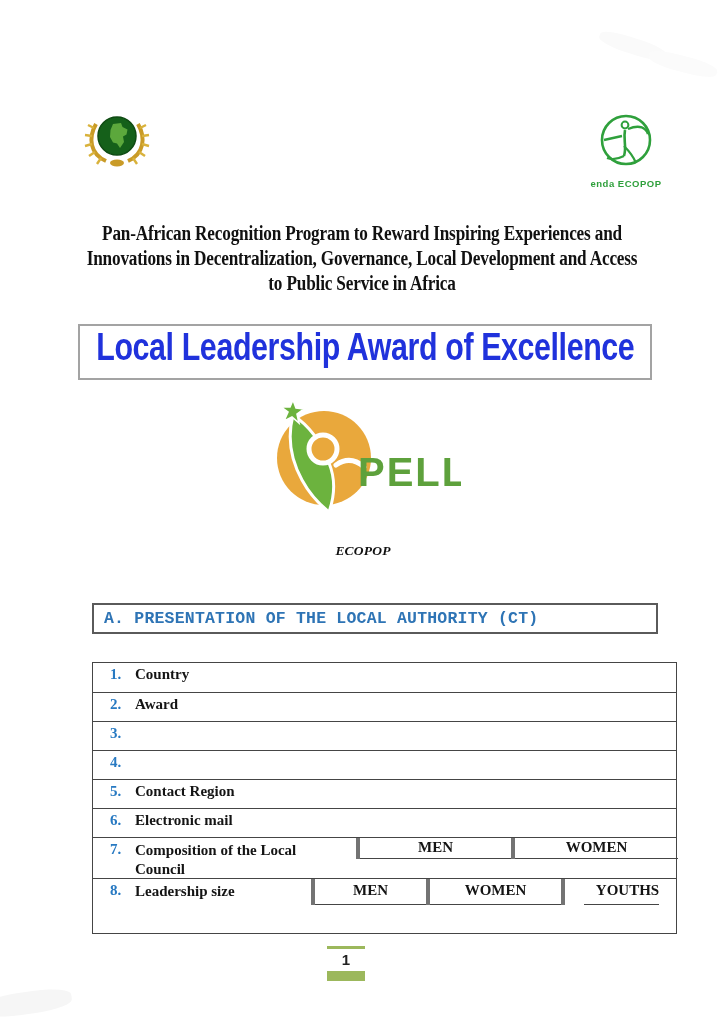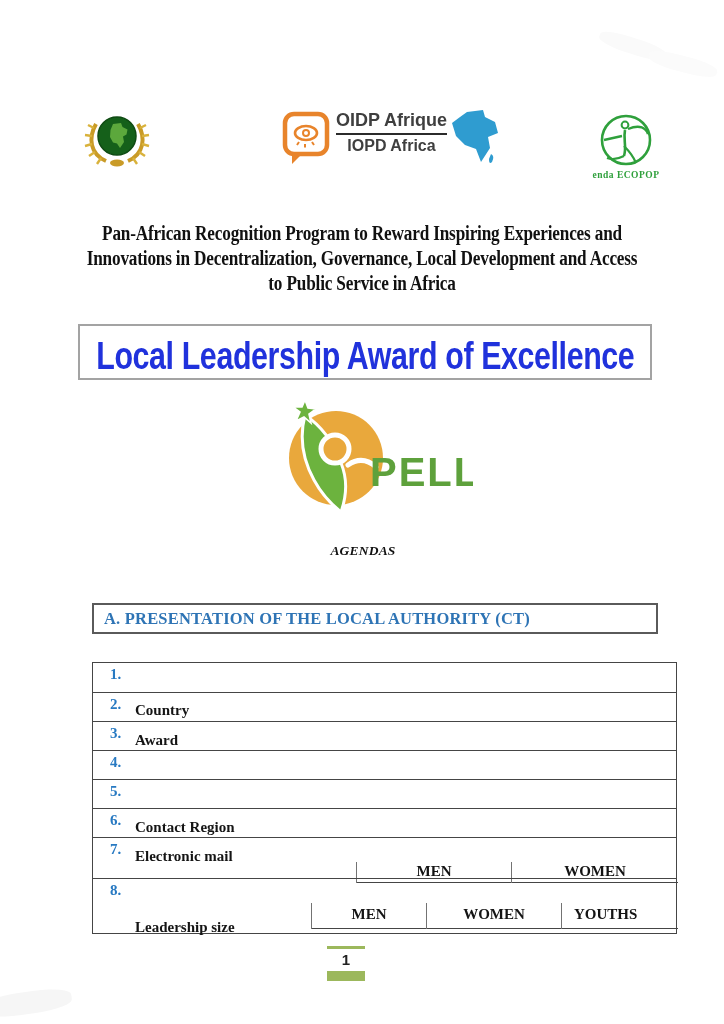--- a/index.html
+++ b/index.html
@@ -21,87 +21,88 @@
   
   .logo { position:absolute; }
   .logo-au   { left:84px;  top:108px; }
   .logo-oidp { left:282px; top:110px; display:flex; align-items:flex-start; }
   .logo-enda { left:588px; top:112px; width:76px; text-align:center; }
 
   .oidp-text { margin-left:6px; font-family:"Liberation Sans", sans-serif; color:#3f3f3f; font-weight:bold; }
   .oidp-line1 { font-size:18px; letter-spacing:0px; white-space:nowrap; }
   .oidp-rule  { height:2px; background:#2b2b2b; margin:2px 0 2px 0; }
   .oidp-line2 { font-size:16px; white-space:nowrap; text-align:center; }
-  .enda-caption { margin-top:2px; font-family:Liberation Serif, serif; font-weight:bold; font-size:9.5px; color:#2FA03C; letter-spacing:0.5px; }
+  .enda-caption { margin-top:10px; font-family:Liberation Sans, sans-serif; font-weight:bold; font-size:9.5px; color:#2FA03C; letter-spacing:0.5px; }
 
   
   .program-title {
     position:absolute; left:32px; top:221px; width:660px;
     text-align:center; font-weight:bold; font-size:20px; line-height:25px;
     letter-spacing:-0.2px;
     transform:scaleX(0.86); transform-origin:center top;
   }
 
   
   .award-banner {
     position:absolute; left:78px; top:324px; width:574px; height:56px;
     border:2px solid #a3a3a3;
-    display:flex; align-items:flex-end; justify-content:center;
+    display:flex; align-items:flex-start; justify-content:center;
   }
   .award-banner span {
     display:inline-block; white-space:nowrap;
     font-family:"Liberation Sans", sans-serif; font-weight:bold;
     font-size:38px; letter-spacing:-0.5px;
     transform:scaleX(0.8);
   }
 
   
-  .pell { position:absolute; left:288px; top:396px; }
+  .pell { position:absolute; left:276px; top:396px; }
 
   
   .app-heading {
     position:absolute; left:89px; top:542px; width:548px;
     font-weight:bold; font-style:italic; font-size:13.5px; line-height:17px;
     letter-spacing:0.2px;
   }
   .app-heading .l1 { text-align:justify; text-align-last:justify; }
   .app-heading .l2 { text-align:center; }
 
   
   .section-a {
     position:absolute; left:92px; top:603px; width:566px; height:31px;
     border:2px solid #5a5a5a; background:#fff;
     display:flex; align-items:center; padding-left:10px;
     font-weight:bold; font-size:16.5px; letter-spacing:0.2px;
     color:#2E74B5;
+    font-family:Liberation Mono, monospace;
   }
 
   
   .ftable {
     position:absolute; left:92px; top:662px; width:585px;
     border:1.5px solid #454545;
     font-size:15px; font-weight:bold; color:#141414;
   }
   .t-row { position:relative; height:29px; border-top:1px solid #454545; display:flex; align-items:flex-start; }
   .t-row:first-child { border-top:none; }
   .t-num { display:inline-block; width:25px; margin-left:17px; padding-top:3px; color:#2779C2; flex:0 0 auto; }
-  .t-label { padding-top:3px;margin-top:36px; }
+  .t-label { padding-top:3px; }
   .t-row7 { height:41px; padding:0; }
   .t-row8 { height:55px; padding:0; }
   .t-labelcell { display:flex; align-items:flex-start; flex:0 0 auto; }
   .t-row7 .t-labelcell { width:263px; }
   .t-row8 .t-labelcell { width:218px; }
   .t-labelcell .t-label { padding-right:10px; line-height:19px; }
-  .t-subcol { border-left:1px solid #737373; display:flex; flex-direction:column; flex:0 0 auto;margin-top:24px; }
+  .t-subcol { border-left:4px solid #737373; display:flex; flex-direction:column; flex:0 0 auto; }
   .t-subhead { border-bottom:1px solid #454545; text-align:center; }
   .t-row7 .t-subhead { height:21px; padding-top:1px; }
   .t-row8 .t-subhead { height:26px; padding-top:3px; }
   .t-subempty { flex:1 1 auto; }
   .w-men7 { width:155px; }  .w-women7 { width:167px; }
-  .w-men8 { width:115px; }  .w-women8 { width:135px; }  .w-youths8 { width:117px; }
+  .w-men8 { width:115px; }  .w-women8 { width:135px; }  .w-youths8 { width:117px;align-items:center; }
   .t-subhead.left { text-align:left; padding-left:12px; }
 
   
   .footer { position:absolute; left:326px; top:946px; width:40px; text-align:center; }
   .footer .rule { height:3px; width:38px; margin:0 auto; }
   .footer .pnum { font-family:"Liberation Sans", sans-serif; font-weight:bold; font-size:15px; margin-top:2px; color:#222; }
   .footer .bar { height:10px; width:38px; margin:3px auto 0 auto; }
 </style>
 </head>
 <body>
@@ -131,38 +132,20 @@
       </g>
       <ellipse cx="33" cy="55" rx="7" ry="3.4" fill="#C99B27"></ellipse>
 
       <circle cx="33" cy="28" r="19" fill="#15601A"></circle>
       <circle cx="33" cy="28" r="19" fill="none" stroke="#0E4A12" stroke-width="1.5"></circle>
 
       <path d="M29,16 l8,-1 1.5,4 5,2.5 -1,5 -3.5,2 1,5.5 -4,6 -3,-4.5 -4,-1 -3,-5.5 0.5,-7 z" fill="#5CA83C"></path>
     </svg>
   </div>
 
-  <div class="logo logo-oidp">
-    <svg width="48" height="58" viewBox="0 0 48 58">
-      <rect x="3" y="4" width="42" height="40" rx="9" fill="none" stroke="#E8842B" stroke-width="4.5"></rect>
-      <polygon points="10,42 22,42 10,54" fill="#E8842B"></polygon>
-      <ellipse cx="24" cy="23" rx="11" ry="7" fill="none" stroke="#E8842B" stroke-width="2.6"></ellipse>
-      <circle cx="24" cy="23" r="3" fill="none" stroke="#E8842B" stroke-width="2"></circle>
-      <path d="M17,32 l-2,3 M23,34 l0,3.5 M30,32 l2,3" stroke="#E8842B" stroke-width="2" fill="none"></path>
-    </svg>
-    <div class="oidp-text">
-      <div class="oidp-line1">OIDP Afrique</div>
-      <div class="oidp-rule"></div>
-      <div class="oidp-line2">IOPD Africa</div>
-    </div>
-    <svg width="48" height="62" viewBox="0 0 48 62" style="margin-left:4px">
-      <path d="M16,2 L32,0 L34,7 L44,12 L47,23 L37,27 L39,38 L30,52 L25,39 L14,35 L5,26 L1,13 L9,7 Z" fill="#2F9CD0"></path>
-      <path d="M40,44 q4,2 1,8 q-3,3 -3,-3 z" fill="#2F9CD0"></path>
-    </svg>
-  </div>
 
   <div class="logo logo-enda">
     <svg width="60" height="56" viewBox="0 0 60 56" style="display:block;margin:0 auto">
       <circle cx="30" cy="28" r="24" fill="none" stroke="#2FA03C" stroke-width="2.6"></circle>
       <circle cx="29" cy="13" r="3.4" fill="none" stroke="#2FA03C" stroke-width="2"></circle>
       <path d="M32,17 C44,12 50,16 52,22" fill="none" stroke="#2FA03C" stroke-width="2.4"></path>
       <path d="M8,28 L26,24" fill="none" stroke="#2FA03C" stroke-width="2.4"></path>
       <path d="M29,18 C27,28 31,34 28,44" fill="none" stroke="#2FA03C" stroke-width="2.6"></path>
       <path d="M28,34 C34,40 38,46 40,51" fill="none" stroke="#2FA03C" stroke-width="2.2"></path>
       <path d="M28,44 C22,47 16,48 11,46" fill="none" stroke="#2FA03C" stroke-width="2.2"></path>
@@ -191,21 +174,21 @@
 
       <path d="M60,69 C 70,62 79,63 88,71" fill="none" stroke="#ffffff" stroke-width="5" stroke-linecap="round"></path>
 
       <path d="M17,4 L20,12 L28,13 L21,18 L23,27 L16,21 L8,25 L12,16 L5,11 L14,11 Z" fill="#6CB33E" stroke="#ffffff" stroke-width="1.6"></path>
 
       <text x="82" y="90" font-family="Liberation Sans, sans-serif" font-weight="bold" font-size="40" letter-spacing="2" fill="#5EA13C">PELL</text>
     </svg>
   </div>
 
   <div class="app-heading">
-    <div class="l2">AGENDAS</div>
+    <div class="l2">ECOPOP</div>
   </div>
 
   <div class="section-a">
     <span>A. PRESENTATION OF THE LOCAL AUTHORITY (CT)</span>
   </div>
 
   <div class="ftable">
 
     <div class="t-row">
       <span class="t-num">1.</span>
@@ -226,20 +209,21 @@
       <span class="t-label">Contact Region</span>
     </div>
     <div class="t-row">
       <span class="t-num">6.</span>
       <span class="t-label">Electronic mail</span>
     </div>
 
     <div class="t-row t-row7">
       <div class="t-labelcell">
         <span class="t-num">7.</span>
+        <span class="t-label">Composition of the Local Council</span>
       </div>
       <div class="t-subcol w-men7">
         <div class="t-subhead">MEN</div>
         <div class="t-subempty"></div>
       </div>
       <div class="t-subcol w-women7">
         <div class="t-subhead">WOMEN</div>
         <div class="t-subempty"></div>
       </div>
     </div>

